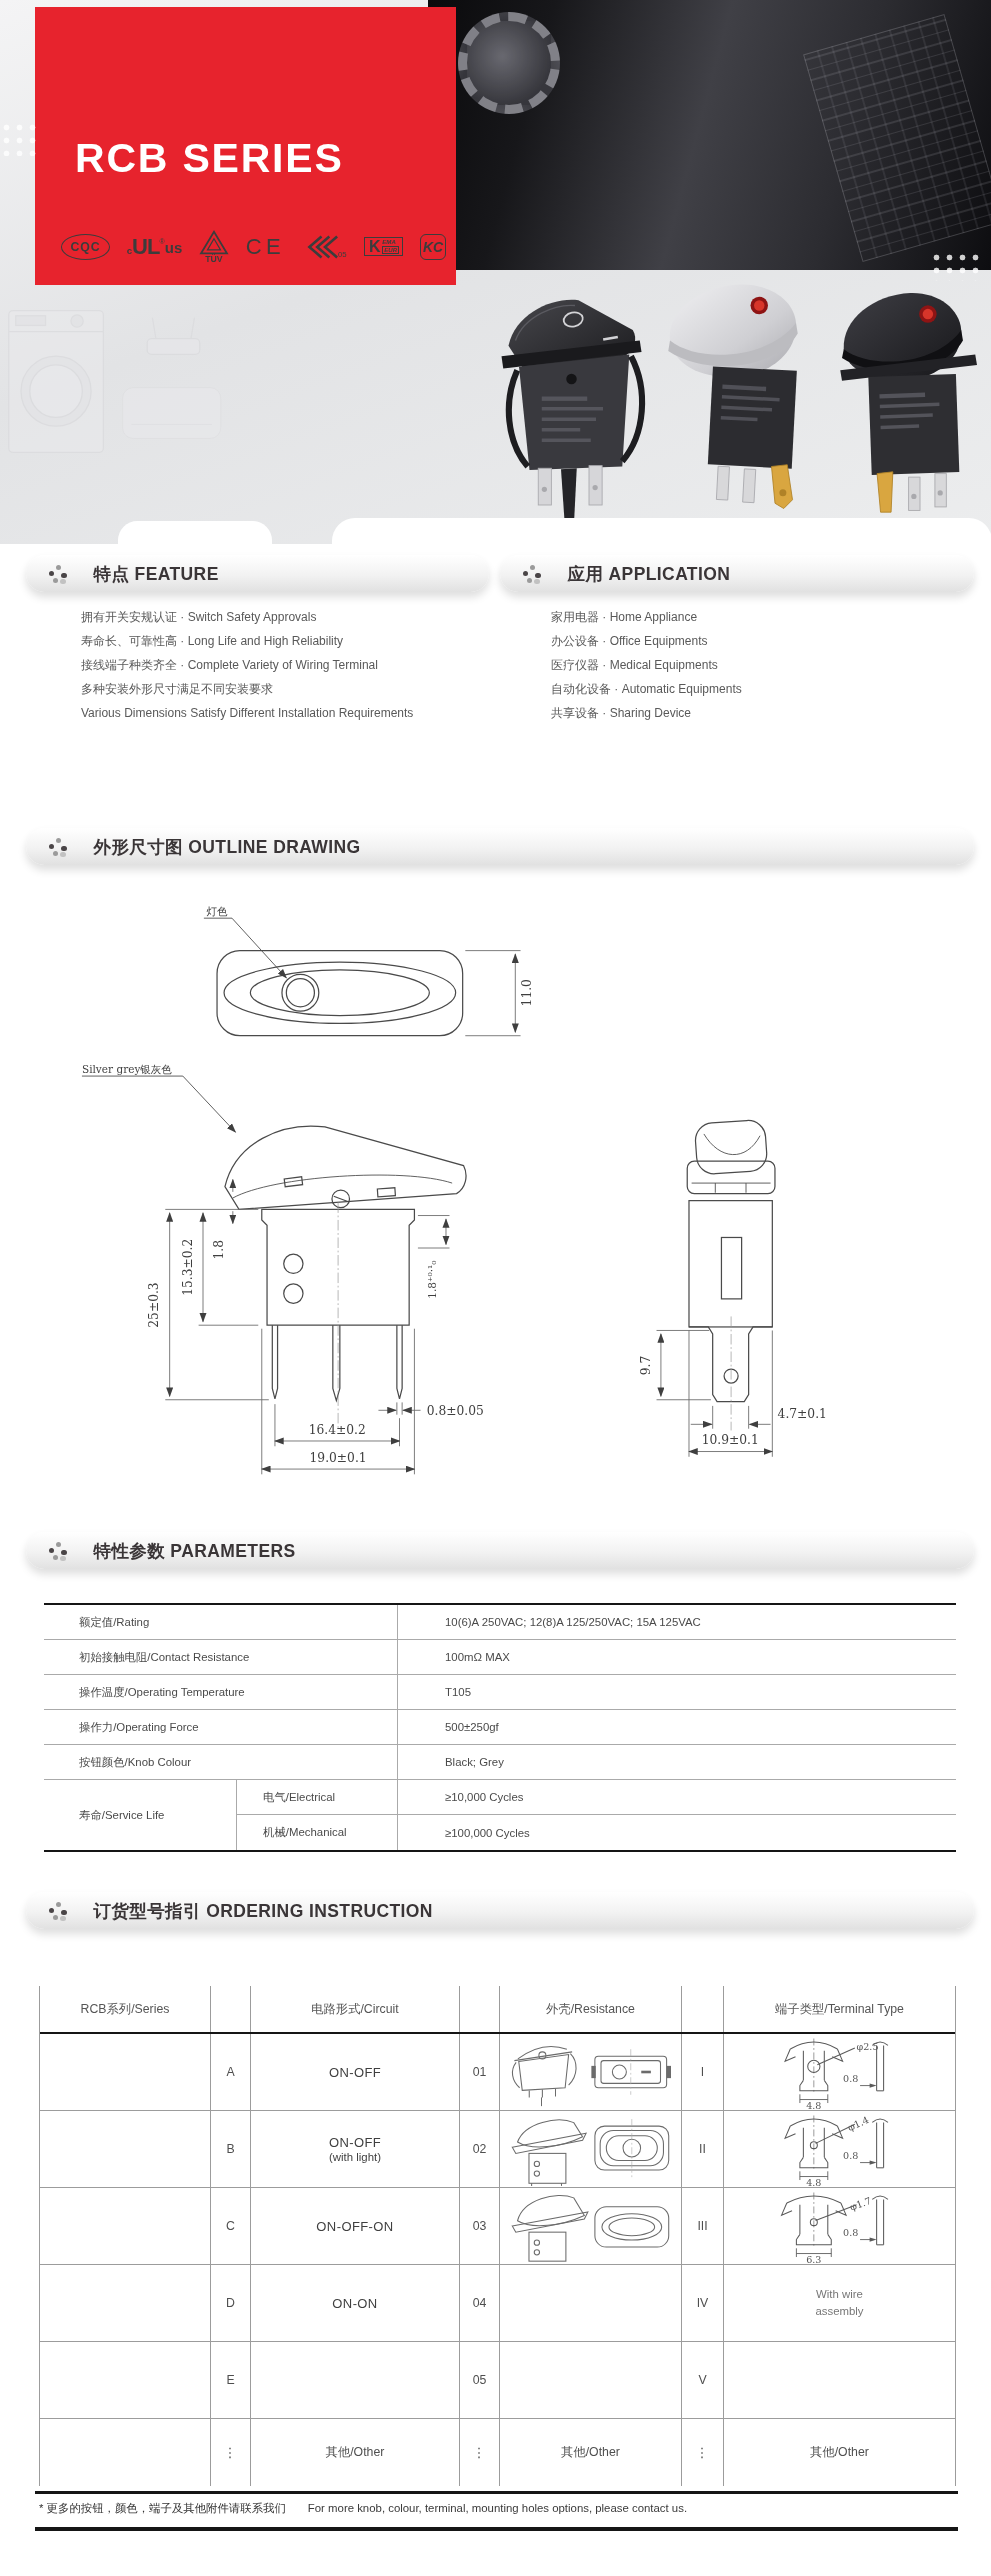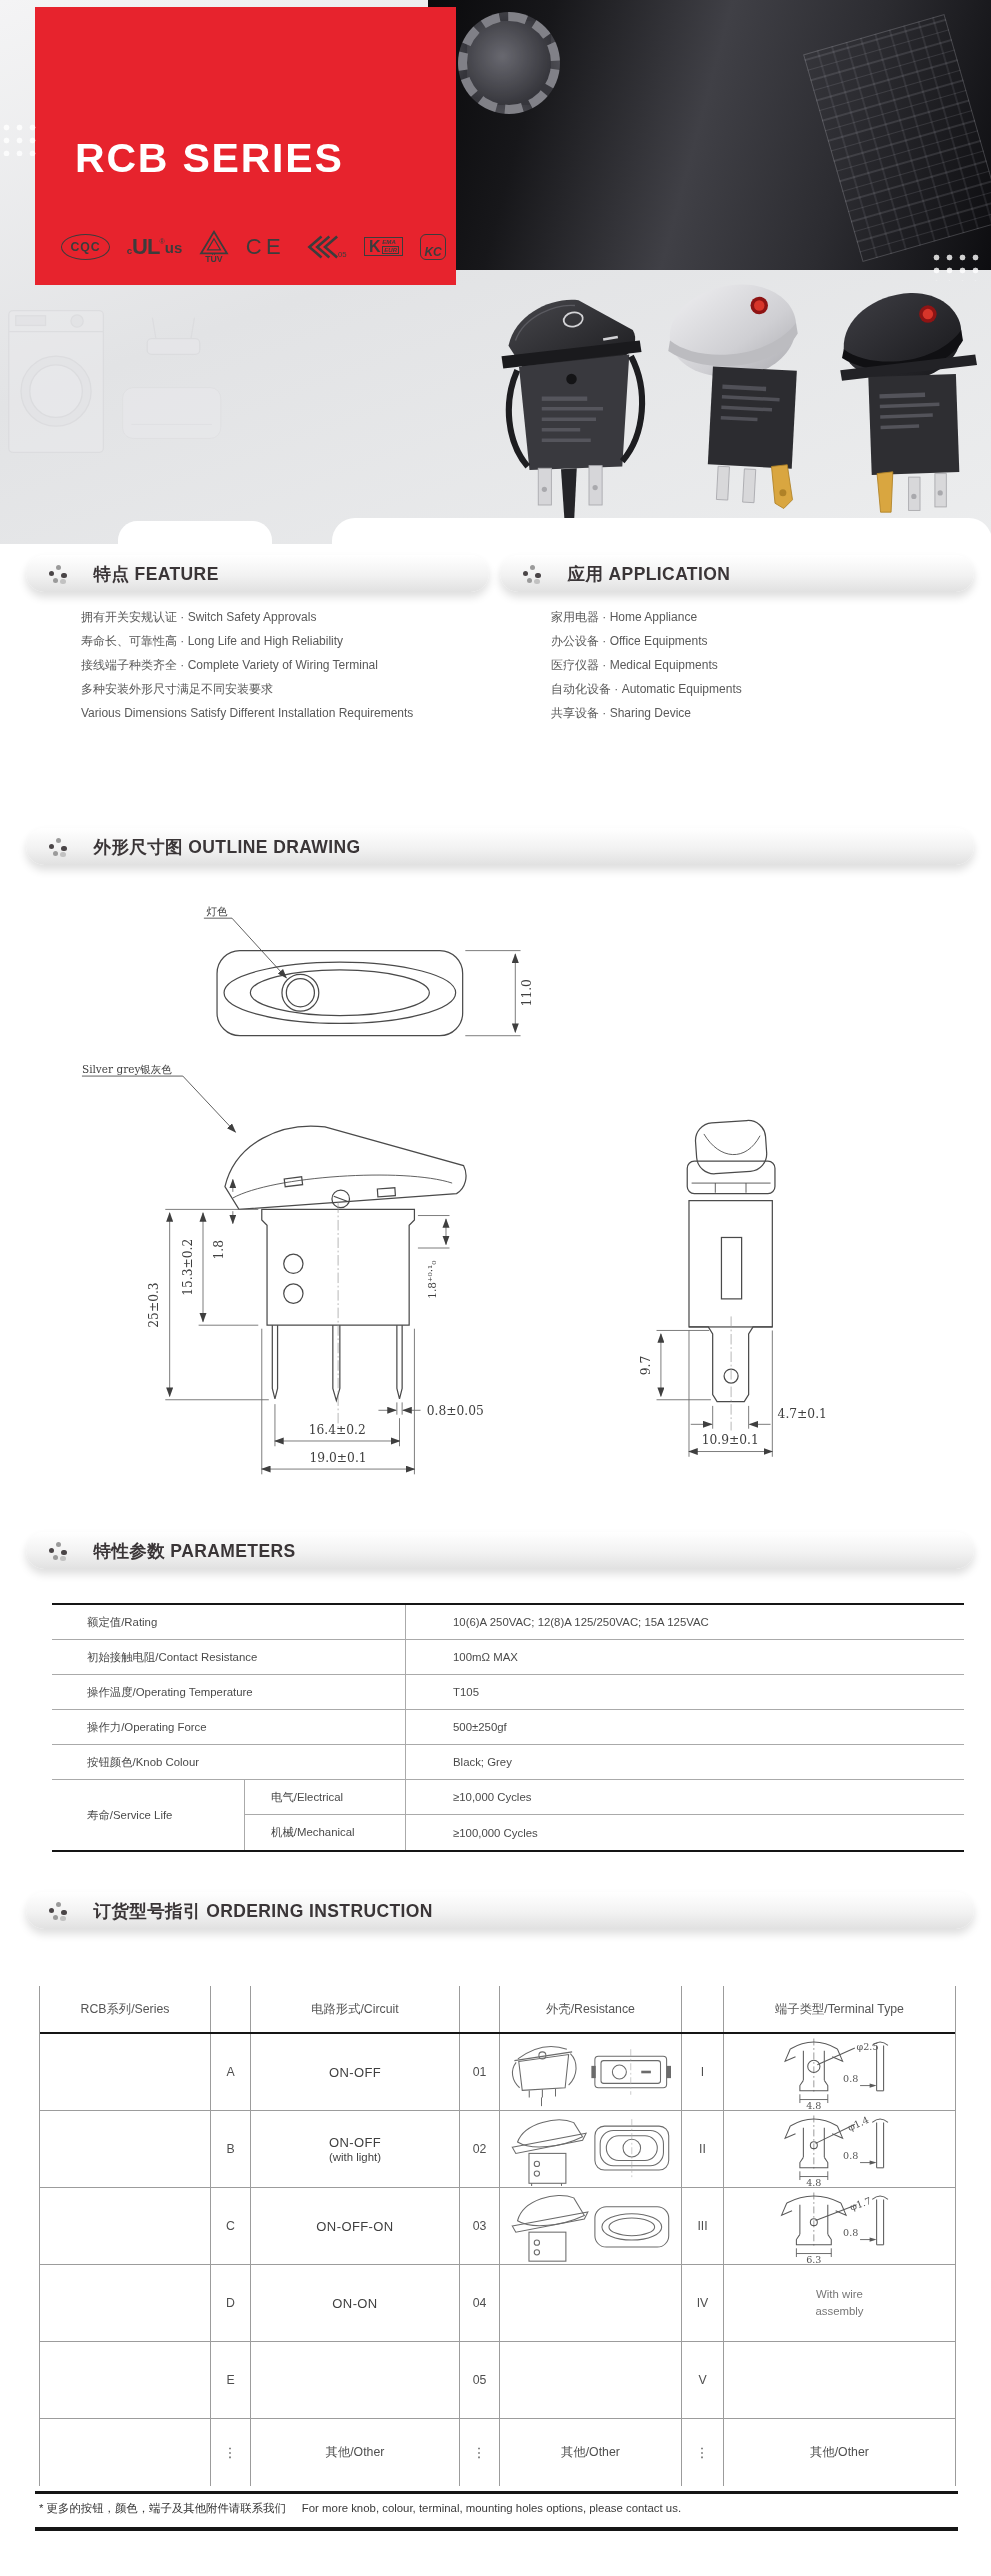--- a/index.html
+++ b/index.html
@@ -34,22 +34,22 @@
   .ul{align-items:flex-end}
   .ul-c{font-size:9.7px;font-weight:bold;line-height:1}
   .ul-m{font-size:22px;font-weight:800;line-height:.8;letter-spacing:-0.9px}
   .ul-sup{font-size:7px;align-self:flex-start}
   .ul-us{font-size:15px;font-weight:bold;line-height:1}
   .ce{font-size:22px;letter-spacing:4.4px;font-weight:500}
   .kema{border:1.8px solid #3c3c3c;padding:0.9px 3.5px;display:flex;align-items:center;gap:1.8px}
   .kema-k{font-size:16px;font-weight:bold;line-height:1}
   .kema-stack{display:flex;flex-direction:column;font-size:6.1px;font-weight:bold;line-height:1.1}
   .kema-stack .boxed{border:0.9px solid #3c3c3c;padding:0 0.9px}
-  .kc{border:1.8px solid #3c3c3c;border-radius:6px;width:26px;height:26px;align-items:flex-end;
-      justify-content:center;font-size:12px;font-weight:bold;font-style:italic}
+  .kc{border:1.8px solid #3c3c3c;border-radius:6px;width:26px;height:26px;align-items:center;
+      justify-content:center;font-size:14px;font-weight:bold;font-style:italic}
 
   
   .appliance{position:absolute;opacity:.55}
   
   .bump{position:absolute;background:#fff}
   .bump-a{left:118px;top:521px;width:154px;height:23px;border-radius:19.3px 19.3px 0 0}
   .bump-b{left:332px;top:518px;width:660px;height:26px;border-radius:23px 23px 0 0}
 
   
   .pill{position:absolute;height:37px;border-radius:18.4px;
@@ -66,21 +66,21 @@
 
   .list{position:absolute;font-size:12px;color:#595959;line-height:24px;white-space:nowrap}
 
   
   .outline-svg{position:absolute;left:53px;top:904px}
   .cadtxt{font-family:"DejaVu Serif",serif;font-size:14px;fill:#3f3f3f}
   .cadsmall{font-family:"DejaVu Serif",serif;font-size:12px;fill:#3f3f3f}
   .cadzh{font-family:"Liberation Sans",sans-serif;font-size:12px;fill:#3f3f3f}
 
   
-  .param-table{position:absolute;left:52px;top:1603px;width:912px;
+  .param-table{position:absolute;left:44px;top:1603px;width:912px;
         border-top:2.6px solid #151515;border-bottom:2.6px solid #151515;font-size:11.4px;color:#4a4a4a}
   .p-row{display:flex;height:35px;border-bottom:0.9px solid #aaa}
   .p-label{width:354px;border-right:0.9px solid #aaa;display:flex;align-items:center;padding-left:35px}
   .p-value{flex:1;display:flex;align-items:center;padding-left:47px}
   .p-service{display:flex}
   .ps-label{width:193px;border-right:0.9px solid #aaa;display:flex;align-items:center;padding-left:35px}
   .ps-rows{flex:1}
   .ps-row{display:flex;height:35px;border-bottom:0.9px solid #aaa}
   .ps-row:last-child{border-bottom:none}
   .ps-sub{width:161px;border-right:0.9px solid #aaa;display:flex;align-items:center;padding-left:26px}
@@ -99,21 +99,21 @@
   .c-app{width:182px}.c-roman{width:42px}.c-term{flex:1}
   .circuit-main{font-size:13px;color:#3f3f3f;letter-spacing:0.4px}
   .circuit-sub{font-size:11.4px;color:#3f3f3f}
   .wire-note{font-size:11.4px;color:#777;max-width:81px;line-height:1.5}
   .ellip{font-size:13px;letter-spacing:0.9px}
   .app-row2{flex-direction:row;gap:7px}
 
   
   .foot-line{position:absolute;left:35px;width:923px;background:#151515}
   .foot-text{position:absolute;left:39px;top:2501px;font-size:11.4px;color:#333;white-space:nowrap}
-  .foot-text .en{margin-left:16px;color:#3a3a3a}
+  .foot-text .en{margin-left:22px;color:#3a3a3a}
 </style>
 </head>
 <body>
 
 <div class="page">
 
   <div class="hero">
     <div class="photo-band">
       <div class="gear"></div>
       <div class="pcb"></div>

